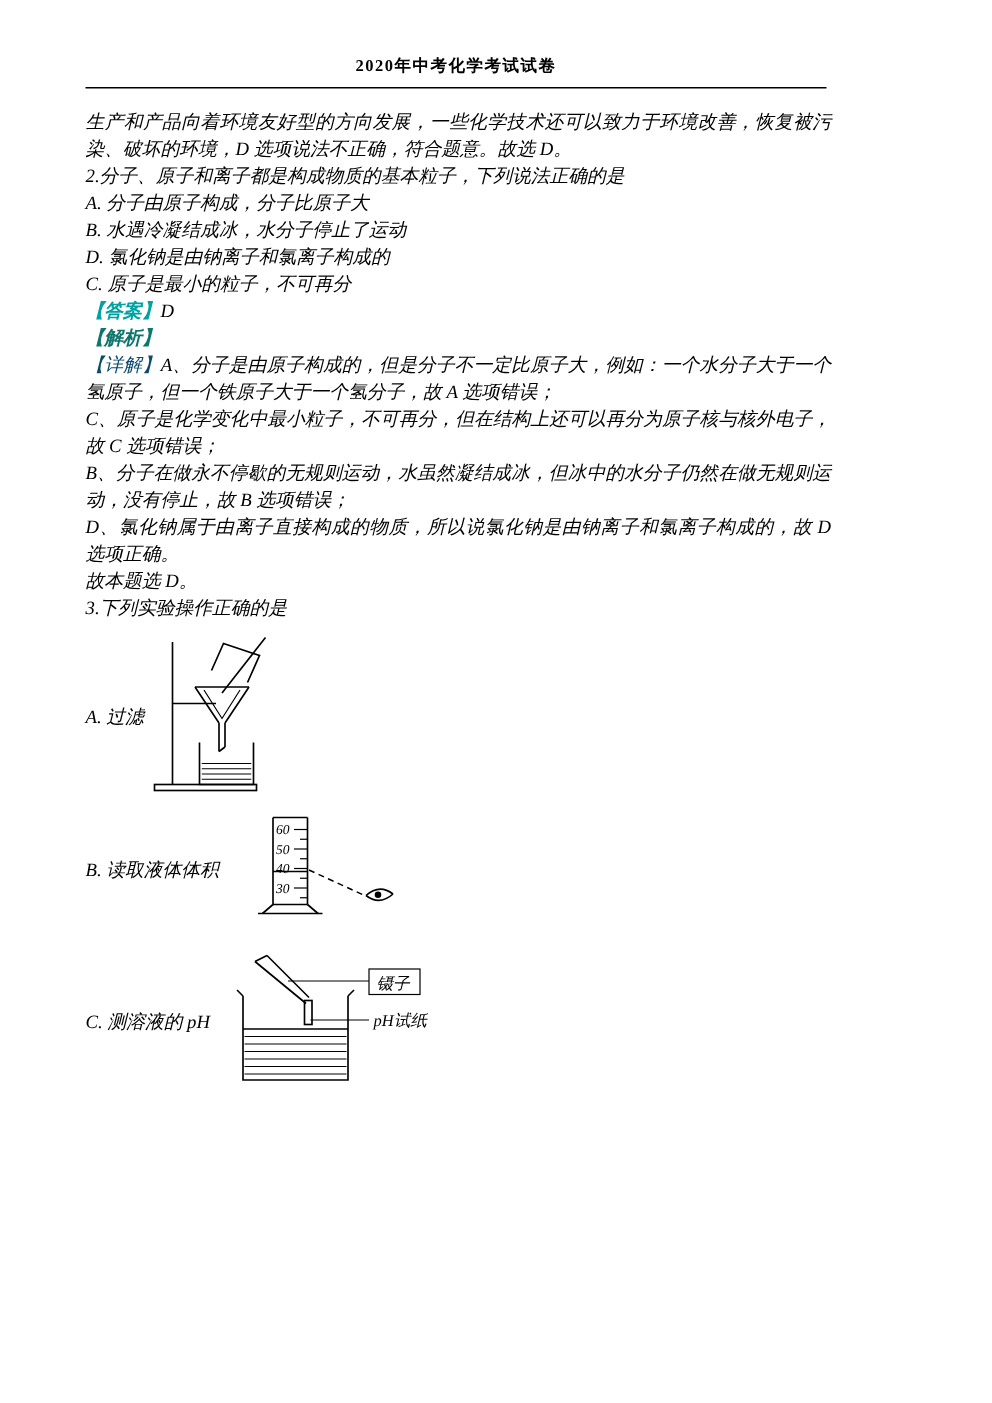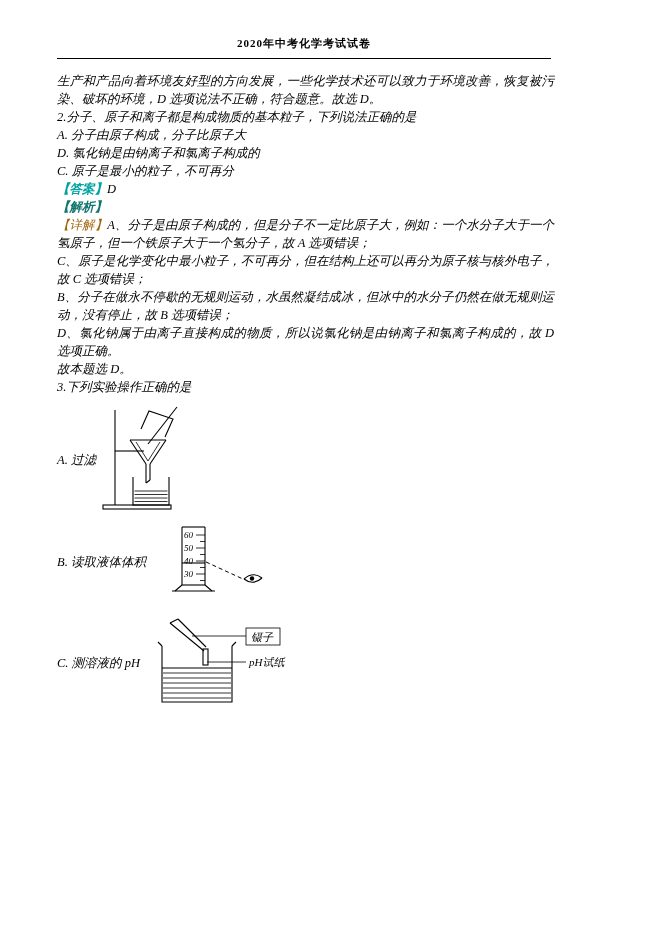--- a/index.html
+++ b/index.html
@@ -18,21 +18,21 @@
   .content {
     padding:13px 54px 0 57px;
     font-size:12.5px;
     line-height:18px;
     text-align:justify;
     font-style:italic;
   }
   .content p { margin:0; }
   .answer-label   { color:#00a2a2; font-weight:bold; }
   .analysis-label { color:#0f766e; font-weight:bold; }
-  .detail-label   { color:#a16207; }
+  .detail-label   { color:#0c4a6e; }
   .figure-row { display:flex; align-items:center; gap:6px; text-align:left; }
   .figure-row.row-a { margin-top:8px; }
   .figure-row.row-b { margin-top:6px; }
   .figure-row.row-c { margin-top:14px; }
   .fig-label { white-space:nowrap; }
   svg { display:block; }
   .ln { stroke:#000; stroke-width:1.1; fill:none; }
   .ln-thin { stroke:#000; stroke-width:0.8; fill:none; }
   .dash { stroke:#000; stroke-width:1; fill:none; stroke-dasharray:4 3; }
   .svg-num { font-size:9px; fill:#000; font-family:"Liberation Serif","DejaVu Serif",serif; }
@@ -47,20 +47,21 @@
     <div class="header-title">2020年中考化学考试试卷</div>
     <hr class="header-rule">
   </div>
 
   <div class="content">
 
     <p>生产和产品向着环境友好型的方向发展，一些化学技术还可以致力于环境改善，恢复被污染、破坏的环境，D 选项说法不正确，符合题意。故选 D。</p>
 
     <p>2.分子、原子和离子都是构成物质的基本粒子，下列说法正确的是</p>
     <p>A. 分子由原子构成，分子比原子大</p>
+    <p>B. 水遇冷凝结成冰，水分子停止了运动</p>
     <p>D. 氯化钠是由钠离子和氯离子构成的</p>
     <p>C. 原子是最小的粒子，不可再分</p>
 
     <p><span class="answer-label">【答案】</span><span>D</span></p>
 
     <p><span class="analysis-label">【解析】</span></p>
 
     <p><span class="detail-label">【详解】</span><span>A、分子是由原子构成的，但是分子不一定比原子大，例如：一个水分子大于一个氢原子，但一个铁原子大于一个氢分子，故 A 选项错误；</span></p>
     <p>C、原子是化学变化中最小粒子，不可再分，但在结构上还可以再分为原子核与核外电子，故 C 选项错误；</p>
     <p>B、分子在做永不停歇的无规则运动，水虽然凝结成冰，但冰中的水分子仍然在做无规则运动，没有停止，故 B 选项错误；</p>

